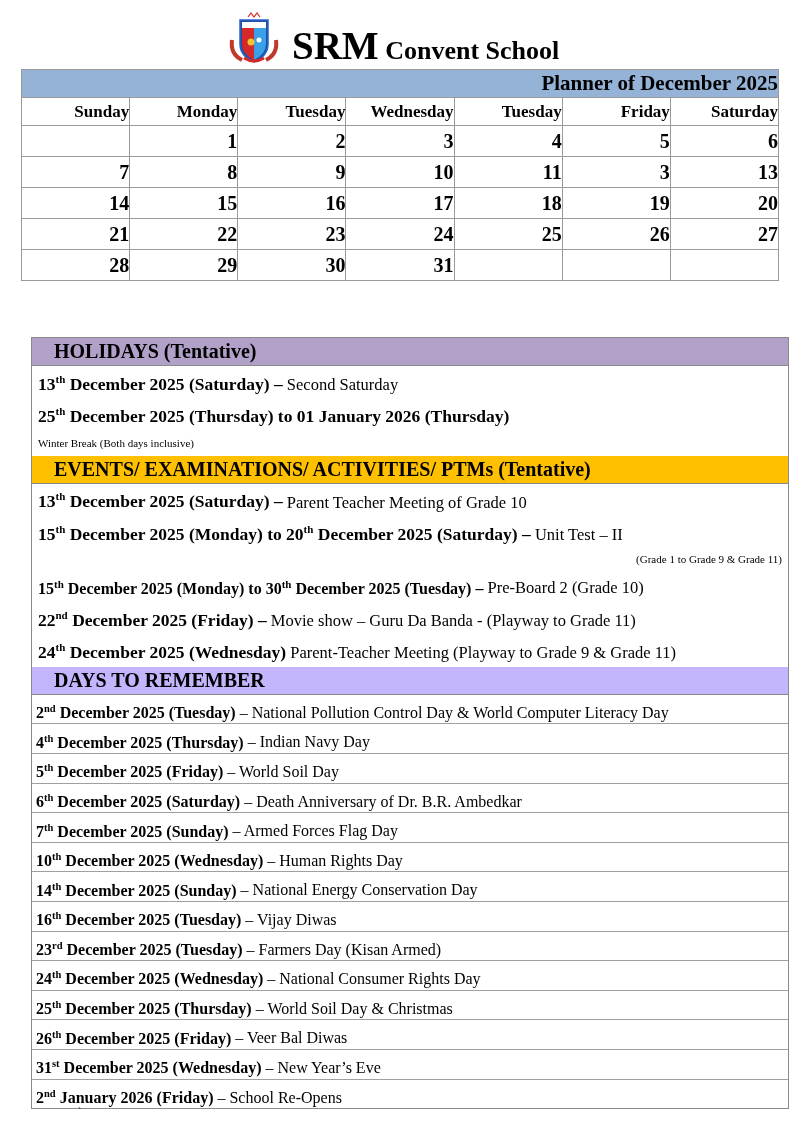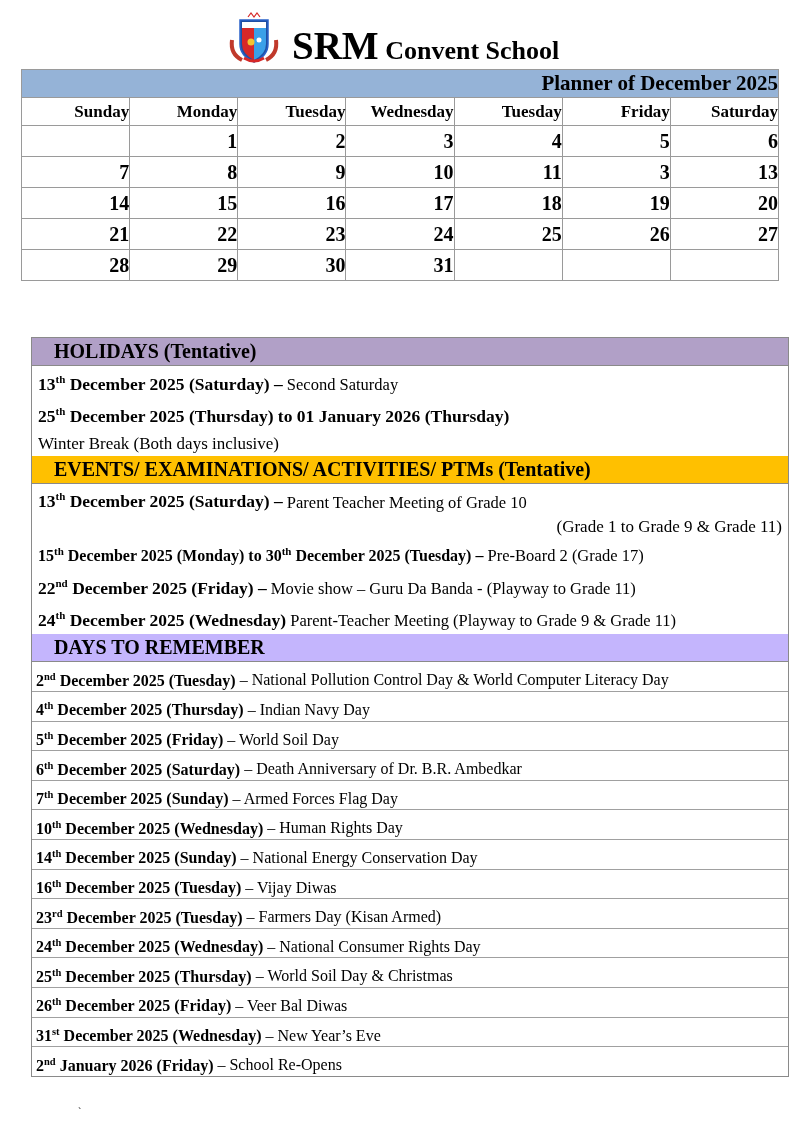--- a/index.html
+++ b/index.html
@@ -15,21 +15,21 @@
   table.cal .title-row th { background: #95b3d7; font-size: 21px; height: 27px; line-height: 27px; }
   table.cal .dow-row th { font-size: 17px; height: 27px; }
   table.cal td { font-size: 20px; height: 30px; }
 
   .info { position: absolute; left: 31px; top: 337px; width: 756px; border: 1.5px solid #8a8a8a; }
   .sec-head { font-weight: bold; font-size: 20px; line-height: 27px; height: 27px; padding-left: 22px; border-bottom: 1.5px solid #8a8a8a; white-space: nowrap; }
   .sec-holidays { background: #b1a0c7; }
   .sec-events { background: #ffc000; }
   .sec-days { background: #c4b5fd; }
   .plain-line { font-size: 16.5px; line-height: 26.5px; padding-left: 6px; white-space: nowrap; }
-  .plain-line.small { font-size: 17px; line-height: 25px; }
+  .plain-line.small { font-size: 11px; line-height: 25px; }
   .plain-line .b { font-weight: bold; font-size: 17.5px; }
   .plain-line sup { font-size: 11px; font-weight: bold; }
   .plain-line.right { text-align: right; padding-right: 6px; line-height: 22px; }
   .plain-line.tight .b { font-size: 16px; margin-top: 46px; }
   .day-row { font-size: 16px; line-height: 28.6px; height: 28.6px; padding-left: 4px; border-bottom: 1.5px solid #a0a0a0; white-space: nowrap; }
   .day-row:last-child { border-bottom: none; }
   .day-row .b { font-weight: bold; }
   .day-row sup { font-size: 10.5px; font-weight: bold; }
   .tick { position: absolute; left: 78px; top: 1106px; font-size: 10px; }
 </style>
@@ -119,22 +119,23 @@
 <div class="info">
   <div class="sec-head sec-holidays">HOLIDAYS (Tentative)</div>
   <div id="holidays-list">
       <div class="plain-line"><span class="b"><span>13</span><sup>th</sup><span> December 2025 (Saturday) –</span></span><span> Second Saturday</span></div>
       <div class="plain-line"><span class="b"><span>25</span><sup>th</sup><span> December 2025 (Thursday) to 01 January 2026 (Thursday)</span></span></div>
     </div>
   <div class="plain-line small">Winter Break (Both days inclusive)</div>
   <div class="sec-head sec-events">EVENTS/ EXAMINATIONS/ ACTIVITIES/ PTMs  (Tentative)</div>
   <div id="events-list">
       <div class="plain-line"><span class="b"><span>13</span><sup>th</sup><span> December 2025 (Saturday) –</span></span><span> Parent Teacher Meeting of Grade 10</span></div>
+      <div class="plain-line"><span class="b"><span>15</span><sup>th</sup><span> December 2025 (Monday) to </span><span>20</span><sup>th</sup><span> December 2025 (Saturday) –</span></span><span> Unit Test – II</span></div>
       <div class="plain-line small right">(Grade 1 to Grade 9 &amp; Grade 11)</div>
-      <div class="plain-line tight"><span class="b"><span>15</span><sup>th</sup><span> December 2025 (Monday) to </span><span>30</span><sup>th</sup><span> December 2025 (Tuesday) –</span></span><span> Pre-Board 2 (Grade 17)</span></div>
+      <div class="plain-line tight"><span class="b"><span>15</span><sup>th</sup><span> December 2025 (Monday) to </span><span>30</span><sup>th</sup><span> December 2025 (Tuesday) –</span></span><span> Pre-Board 2 (Grade 10)</span></div>
       <div class="plain-line"><span class="b"><span>22</span><sup>nd</sup><span> December 2025 (Friday) –</span></span><span> Movie show – Guru Da Banda - (Playway to Grade 11)</span></div>
       <div class="plain-line"><span class="b"><span>24</span><sup>th</sup><span>  December 2025 (Wednesday)</span></span><span> Parent-Teacher Meeting (Playway to Grade 9 &amp; Grade 11)</span></div>
     </div>
   <div class="sec-head sec-days">DAYS TO REMEMBER</div>
   <div id="days-list">
       <div class="day-row"><span class="b"><span>2</span><sup>nd</sup><span> December 2025 (Tuesday)</span></span><span> – National Pollution Control Day &amp; World Computer Literacy Day</span></div>
       <div class="day-row"><span class="b"><span>4</span><sup>th</sup><span> December 2025 (Thursday)</span></span><span> – Indian Navy Day</span></div>
       <div class="day-row"><span class="b"><span>5</span><sup>th</sup><span> December 2025 (Friday)</span></span><span> – World Soil Day</span></div>
       <div class="day-row"><span class="b"><span>6</span><sup>th</sup><span> December 2025 (Saturday)</span></span><span> – Death Anniversary of Dr. B.R. Ambedkar</span></div>
       <div class="day-row"><span class="b"><span>7</span><sup>th</sup><span> December 2025 (Sunday)</span></span><span> – Armed Forces Flag Day</span></div>

